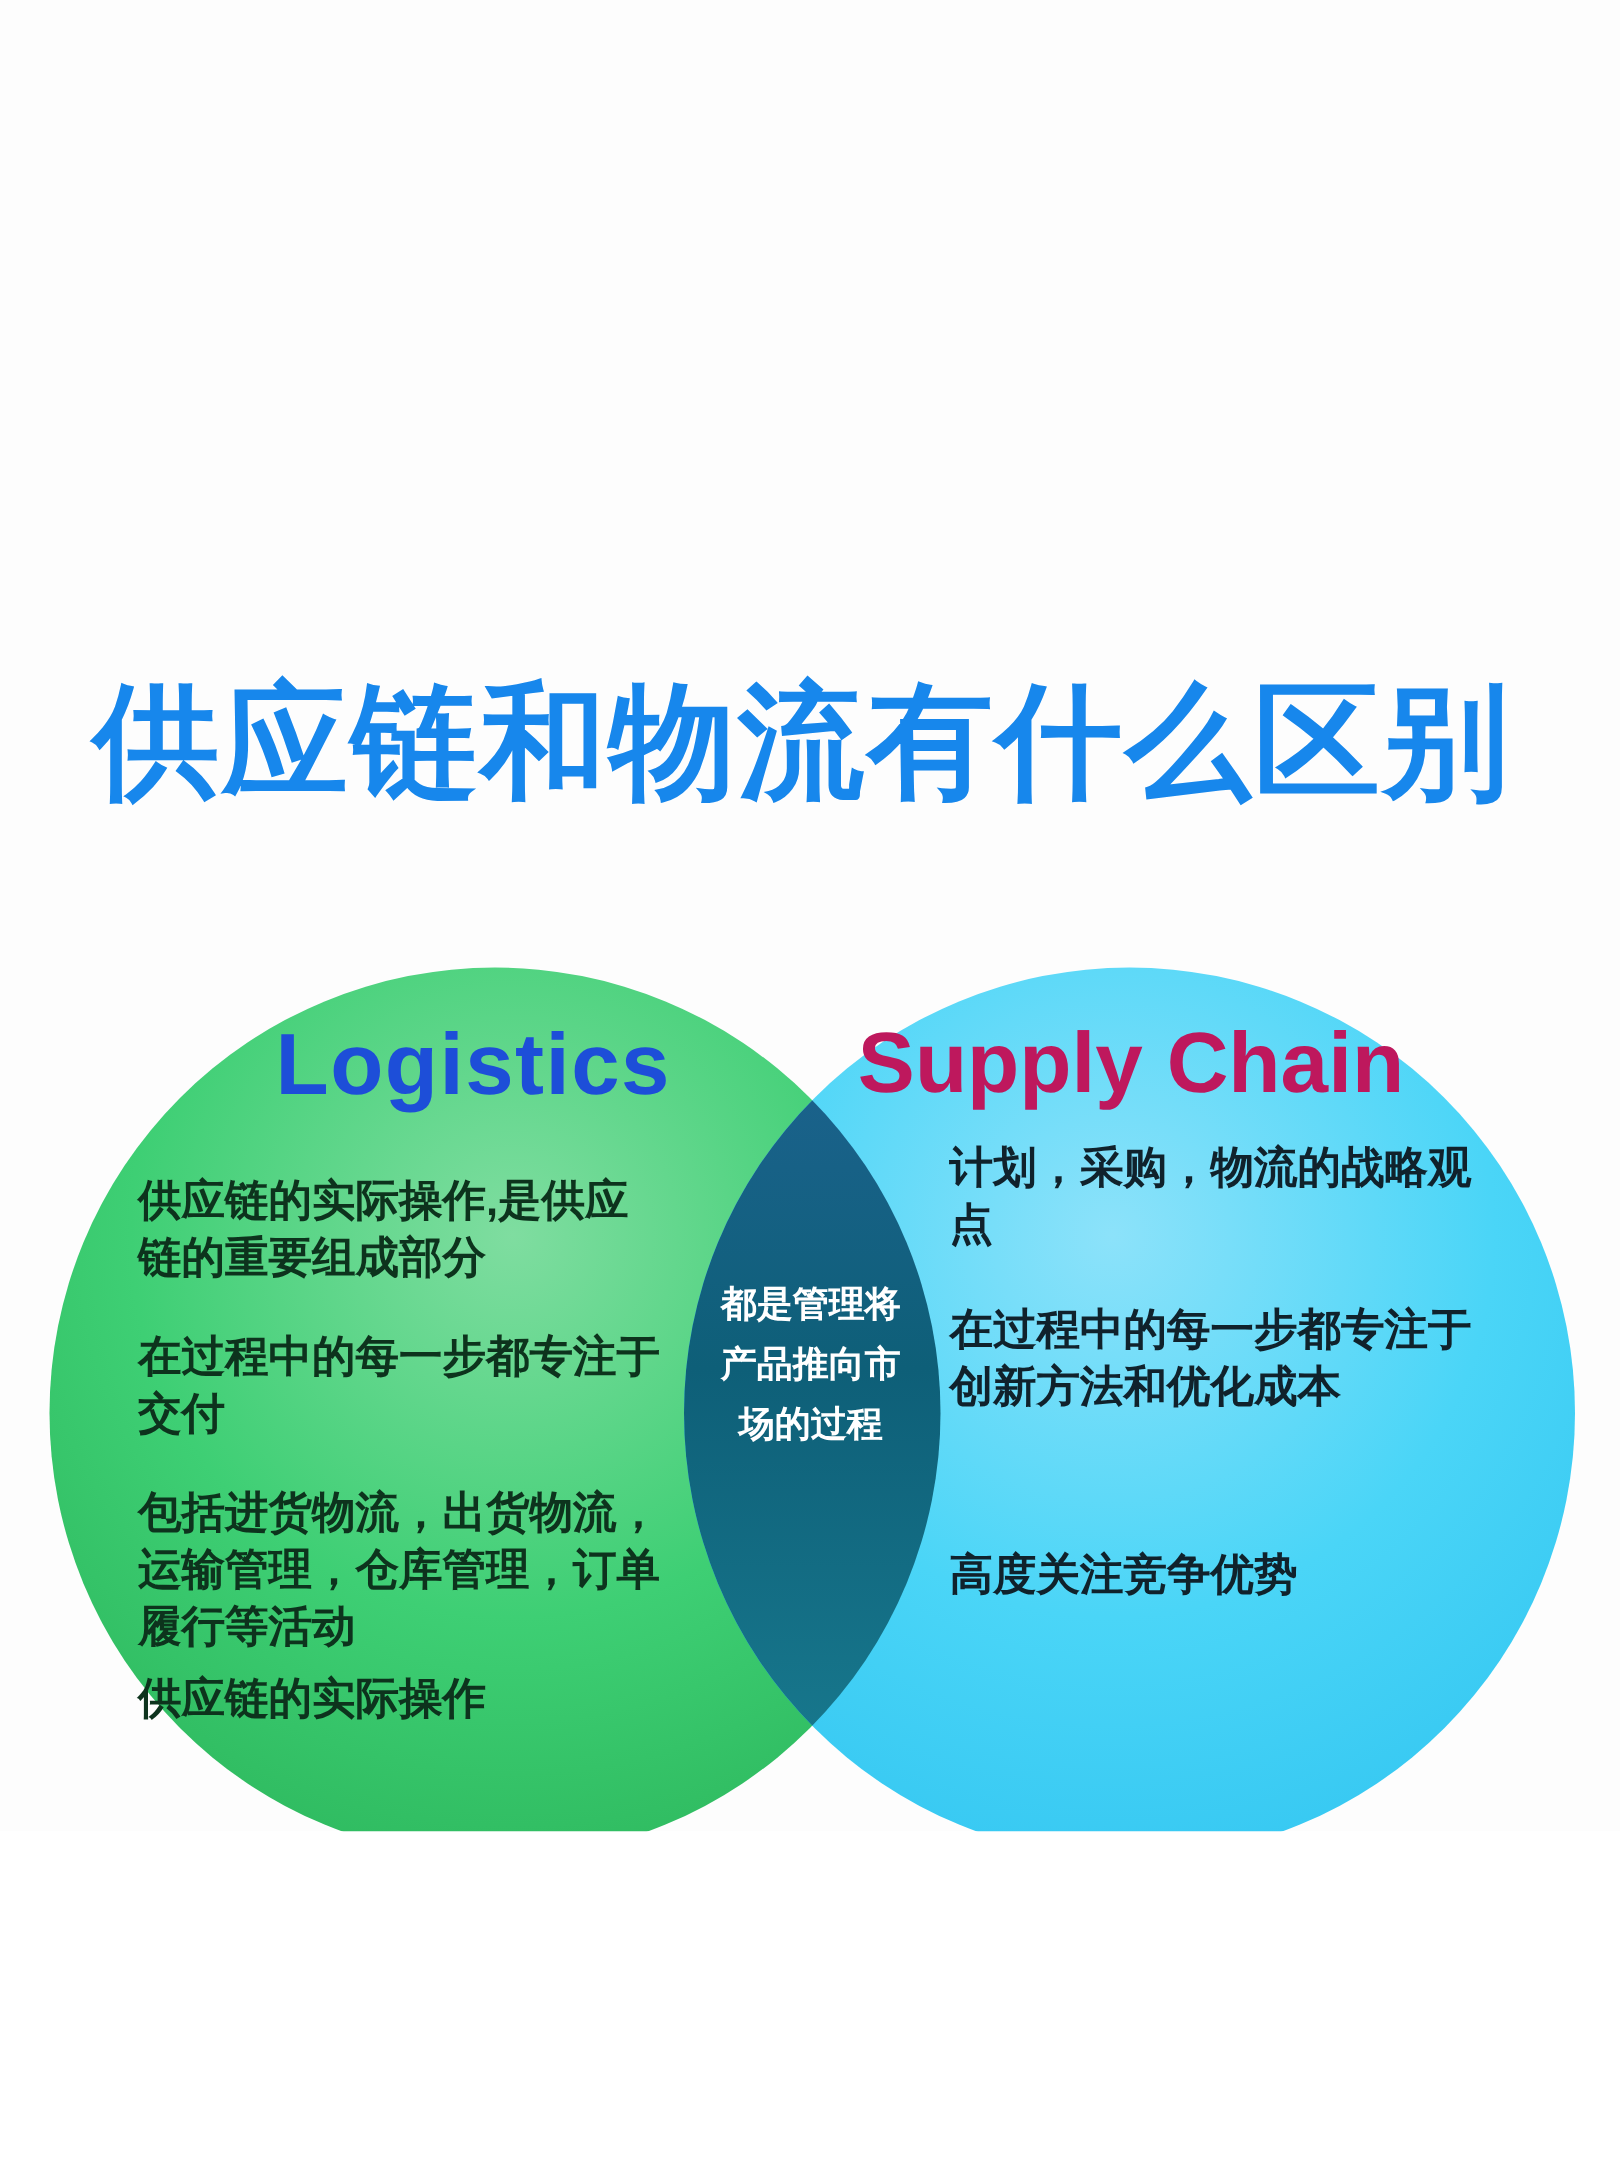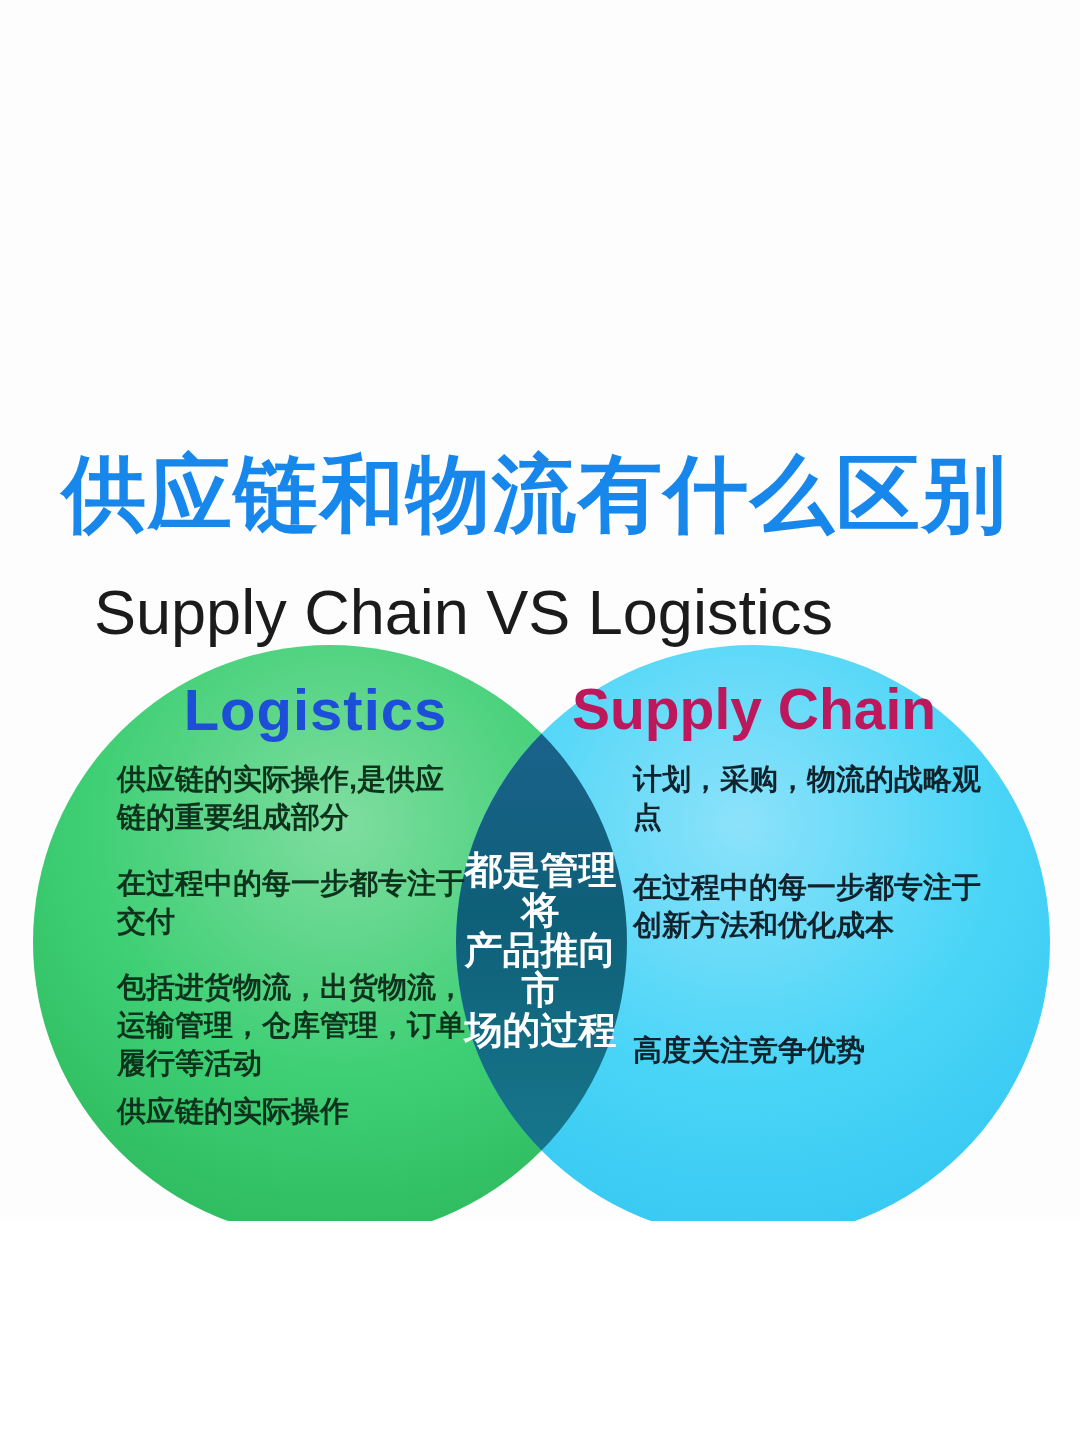--- a/index.html
+++ b/index.html
@@ -25,37 +25,36 @@
   .txt{position:absolute;z-index:2;white-space:pre-line;}
   .circle-heading-left{
     left:158px;top:676px;width:315px;text-align:center;
     font-size:58px;font-weight:700;color:#1d4ed8;letter-spacing:1px;
   }
   .circle-heading-right{
     left:563px;top:676px;width:382px;text-align:center;
     font-size:57px;font-weight:800;color:#be185d;
   }
   .point{font-size:29px;font-weight:700;line-height:38px;}
-  .point-left{left:117px;width:372px;color:#0d331d;}
+  .point-left{left:92px;width:372px;color:#0d331d;margin-top:22px;}
   .point-right{left:633px;width:402px;color:#10222c;}
   .pl1{top:760px;} .pl2{top:864px;} .pl3{top:968px;} .pl4{top:1092px;}
   .pr1{top:760px;} .pr2{top:868px;} .pr3{top:968px;} .pr4{top:1031px;}
   .overlap-text{
     left:448px;top:850px;width:185px;text-align:center;
-    font-size:38px;font-weight:700;color:#ffffff;line-height:40px;
+    font-size:24px;font-weight:700;color:#ffffff;line-height:40px;
   }
 </style>
 </head>
 <body>
 
 <div class="page">
 
   <div class="main-title">供应链和物流有什么区别</div>
 
-  <div class="subtitle">Supply Chain VS Logistics</div>
 
   <svg class="venn" width="1080" height="620" viewBox="0 0 1080 620">
     <defs>
       <radialGradient id="gGreen" cx="52%" cy="30%" r="78%">
         <stop offset="0%" stop-color="#7fdda0"></stop>
         <stop offset="55%" stop-color="#3ecf74"></stop>
         <stop offset="100%" stop-color="#2cb75c"></stop>
       </radialGradient>
       <radialGradient id="gBlue" cx="48%" cy="30%" r="78%">
         <stop offset="0%" stop-color="#8ce2fa"></stop>

